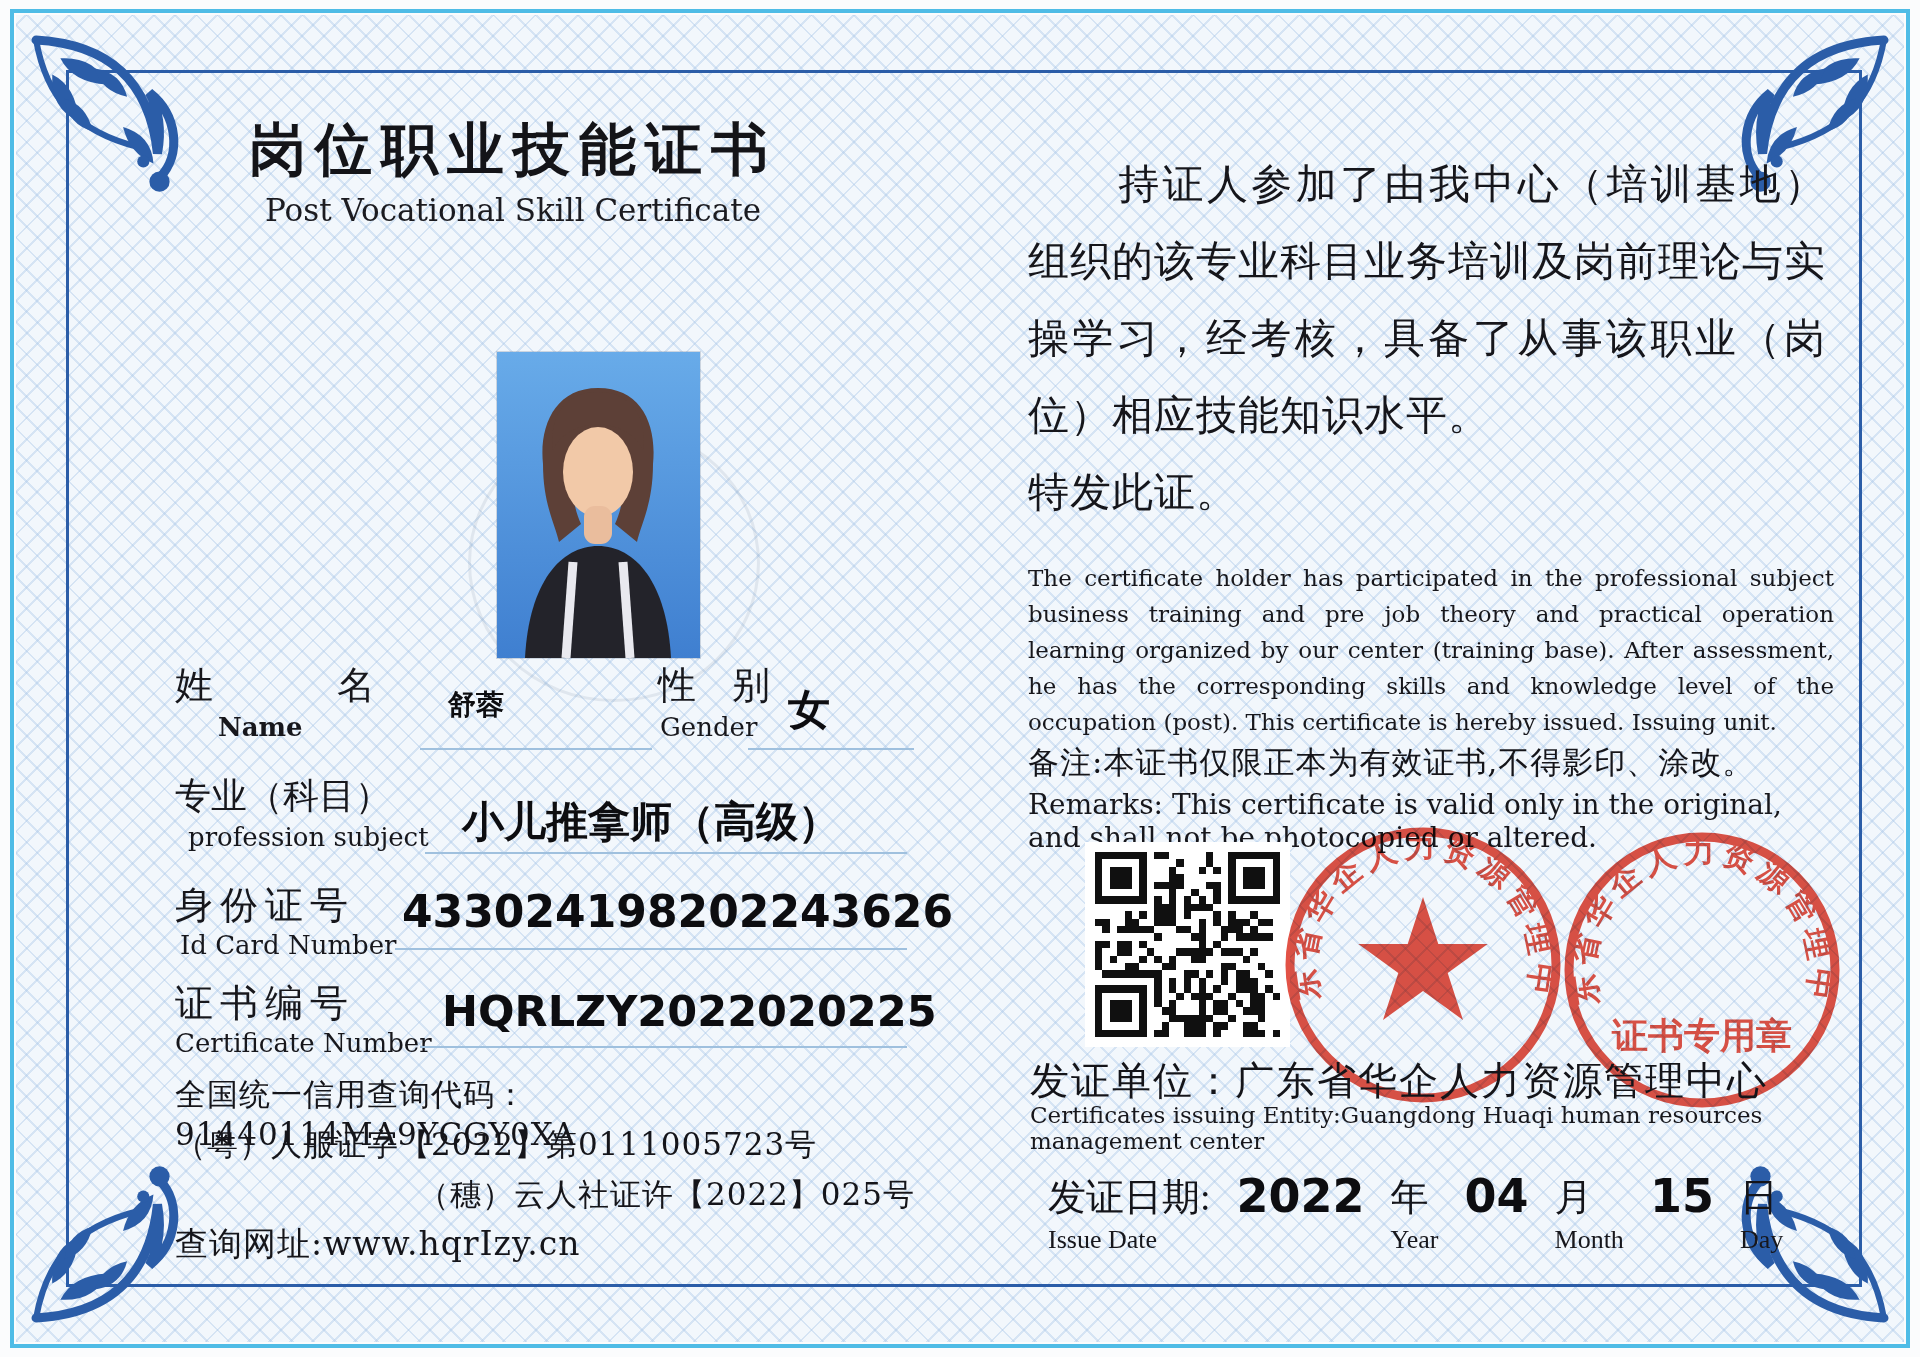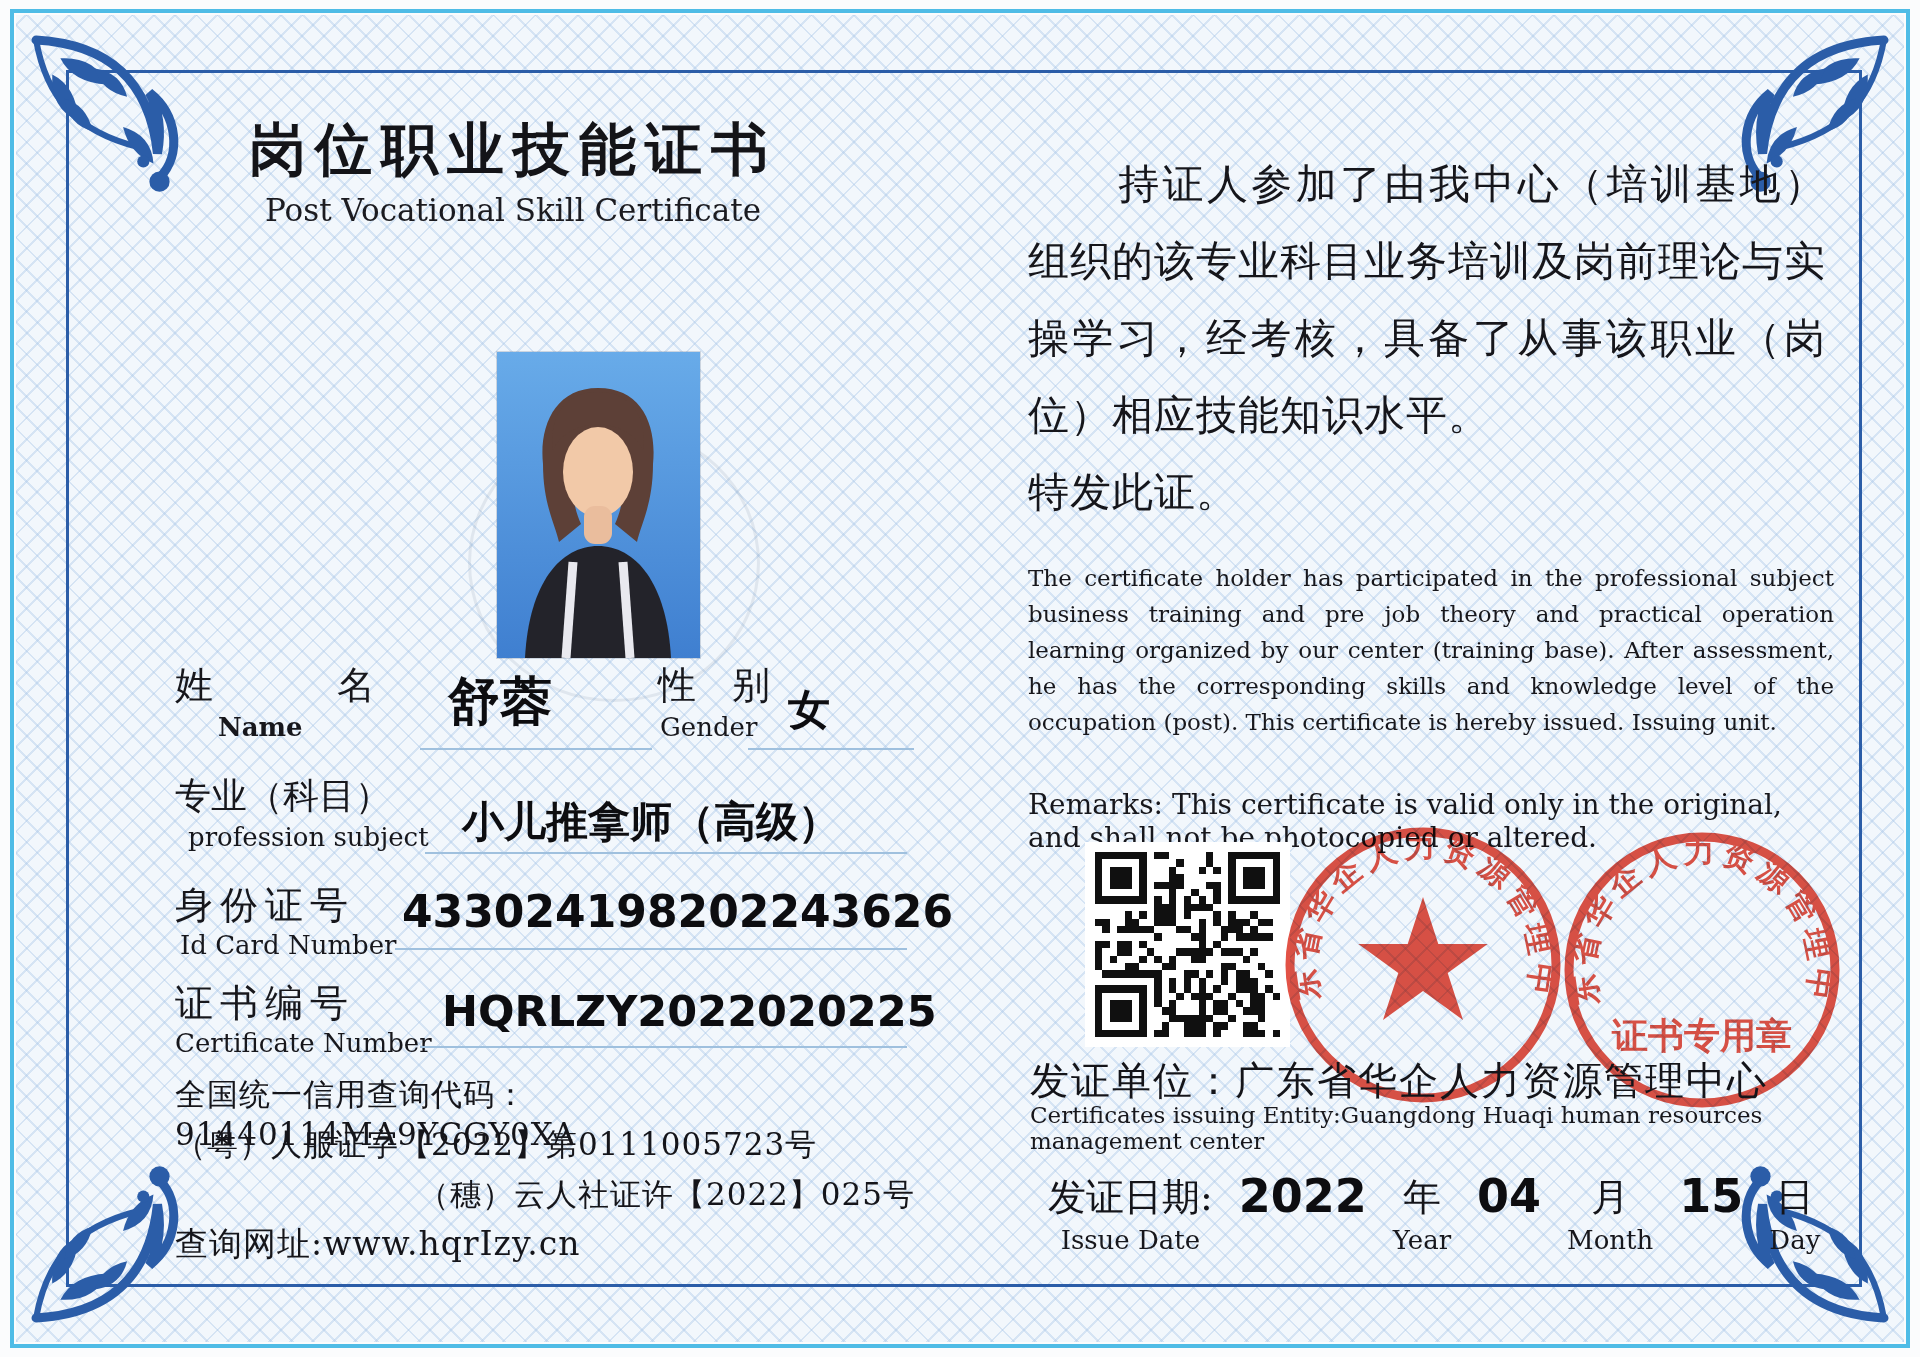--- a/index.html
+++ b/index.html
@@ -39,21 +39,21 @@
   .remark-zh{left:1028px;top:742px;width:810px;font-size:31px;letter-spacing:1px;color:#15151a;}
   .remark-en{left:1028px;top:788px;width:810px;font-size:28px;color:#17171c;}
 
   .qr-box{left:1085px;top:842px;width:205px;height:205px;background:#ffffff;}
   .stamp{mix-blend-mode:multiply;opacity:.88;}
 
   .unit-zh{left:1030px;top:1054px;width:820px;font-size:39px;letter-spacing:2px;color:#141419;}
   .unit-en{left:1030px;top:1102px;width:820px;font-size:23px;color:#17171c;}
 
   .date-row{left:1048px;top:1172px;display:flex;align-items:flex-start;gap:26px;}
-  .date-item{display:flex;flex-direction:column;align-items:center;}
+  .date-item{display:flex;flex-direction:column;align-items:flex-start;font-family:Liberation Serif, serif;}
   .date-zh{font-size:38px;color:#141419;}
   .date-sub{font-size:26px;margin-top:2px;color:#17171c;}
   .date-num{font-family:"DejaVu Sans","Liberation Sans",sans-serif;font-weight:700;font-size:46px;
             color:#0d0d10;line-height:48px;}
 
   .foot-line{left:175px;width:740px;font-size:31px;letter-spacing:1px;color:#15151a;}
 </style>
 </head>
 <body>
 
@@ -137,21 +137,21 @@
     <path d="M28,306 C32,230 64,194 101,194 C138,194 170,230 174,306 Z" fill="#23232a"></path>
     <path d="M76,210 L69,306" stroke="#e9e9ef" stroke-width="9"></path>
     <path d="M126,210 L133,306" stroke="#e9e9ef" stroke-width="9"></path>
   </svg>
 
   <div class="abs lab-zh spread" style="left:175px;top:660px;width:200px;">
     <span>姓</span>
     <span>名</span>
   </div>
   <div class="abs lab-en" style="left:218px;top:712px;font-weight:bold;">Name</div>
-  <div class="abs field-val" style="left:448px;top:667px;font-size:52px;">舒蓉</div>
+  <div class="abs field-val" style="left:448px;top:686px;font-size:28px;">舒蓉</div>
   <div class="uline" style="left:420px;top:748px;width:232px;"></div>
 
   <div class="abs lab-zh spread" style="left:658px;top:660px;width:112px;">
     <span>性</span>
     <span>别</span>
   </div>
   <div class="abs lab-en" style="left:660px;top:712px;">Gender</div>
   <div class="abs field-val" style="left:788px;top:682px;font-size:42px;">女</div>
   <div class="uline" style="left:748px;top:748px;width:166px;"></div>
 
@@ -173,20 +173,21 @@
   <div class="abs foot-line" style="top:1074px;">全国统一信用查询代码：91440114MA9YCGY0XA</div>
   <div class="abs foot-line" style="top:1124px;">（粤）人服证字【2022】第0111005723号</div>
   <div class="abs foot-line" style="top:1174px;text-align:right;">（穗）云人社证许【2022】025号</div>
   <div class="abs para-zh">
     <p class="indent">持证人参加了由我中心（培训基地）组织的该专业科目业务培训及岗前理论与实操学习，经考核，具备了从事该职业（岗位）相应技能知识水平。</p>
     <p>特发此证。</p>
   </div>
 
   <div class="abs foot-line" style="top:1222px;font-size:33px;">查询网址:www.hqrIzy.cn</div>
   <div class="abs para-en">The certificate holder has participated in the professional subject business training and pre job theory and practical operation learning organized by our center (training base). After assessment, he has the corresponding skills and knowledge level of the occupation (post). This certificate is hereby issued. Issuing unit.</div>
+  <div class="abs remark-zh">备注:本证书仅限正本为有效证书,不得影印、涂改。</div>
   <div class="abs remark-en">Remarks: This certificate is valid only in the original, and shall not be photocopied or altered.</div>
 
   <div class="abs qr-box">
     <svg id="qrsvg" width="205" height="205" shape-rendering="crispEdges">
         <rect x="69.2" y="10" width="7.4" height="7.4" fill="#101010"></rect>
         <rect x="76.60000000000001" y="10" width="7.4" height="7.4" fill="#101010"></rect>
         <rect x="121" y="10" width="7.4" height="7.4" fill="#101010"></rect>
         <rect x="91.4" y="17.4" width="7.4" height="7.4" fill="#101010"></rect>
         <rect x="121" y="17.4" width="7.4" height="7.4" fill="#101010"></rect>
         <rect x="84" y="24.8" width="7.4" height="7.4" fill="#101010"></rect>

